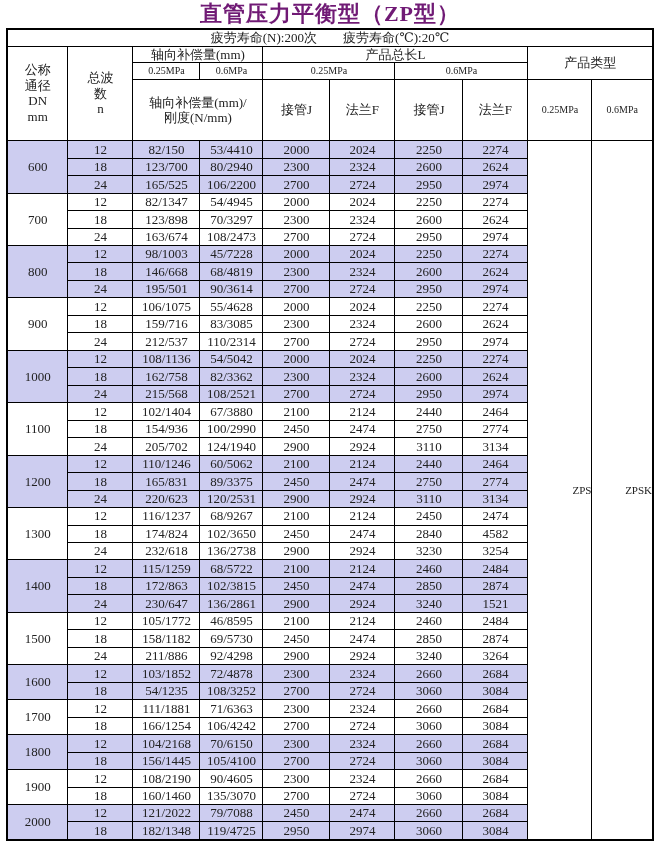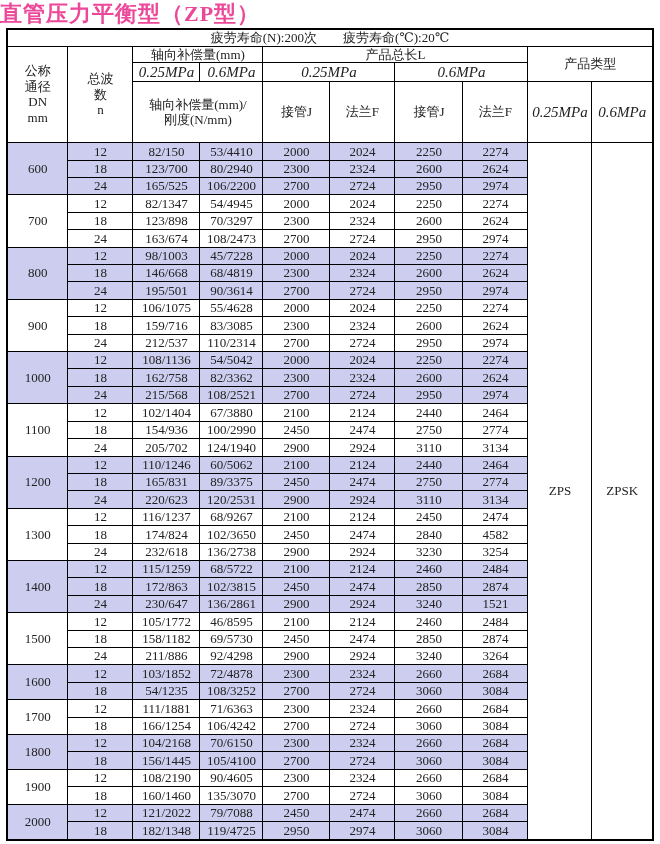--- a/index.html
+++ b/index.html
@@ -2,40 +2,40 @@
 <html><head>
 <meta charset="utf-8">
 <style>
   html,body{margin:0;padding:0;}
   body{
     width:660px;height:844px;background:#ffffff;
     font-family:"Liberation Serif","DejaVu Serif",serif;
     color:#222222;overflow:hidden;
   }
   .page-title{
-    width:660px;height:28px;line-height:28px;text-align:left;
-    font-size:22px;font-weight:bold;color:#ec4899;letter-spacing:1px;
+    width:660px;height:28px;line-height:28px;text-align:center;
+    font-size:22px;font-weight:bold;color:#701a75;letter-spacing:1px;
   }
   table.spec{
     border-collapse:collapse;table-layout:fixed;
     width:646px;height:813px;margin:0 auto;
     border:2px solid #000000;
   }
   table.spec td, table.spec th{
     border:1px solid #000000;
     text-align:center;vertical-align:middle;
     font-size:13px;font-weight:normal;padding:0;
     white-space:pre-line;line-height:1.2;overflow:hidden;
     color:#222222;
   }
   table.spec .hl{background:#cdcdf0;}
   table.spec .subtitle-cell{font-size:13px;}
   .subtitle-wrap{display:inline-flex;gap:26px;justify-content:center;}
-  table.spec .mpa{font-size:15px;font-style:italic;}
-  table.spec .type-val{font-size:13px;}
+  table.spec .mpa{font-size:10px;}
+  table.spec .type-val{font-size:11px;text-align:right;}
 </style>
 </head>
 <body>
 
 <div class="page-title">直管压力平衡型（ZP型）</div>
 
 <table class="spec">
   <colgroup>
       <col style="width: 61px;">
       <col style="width: 65px;">

